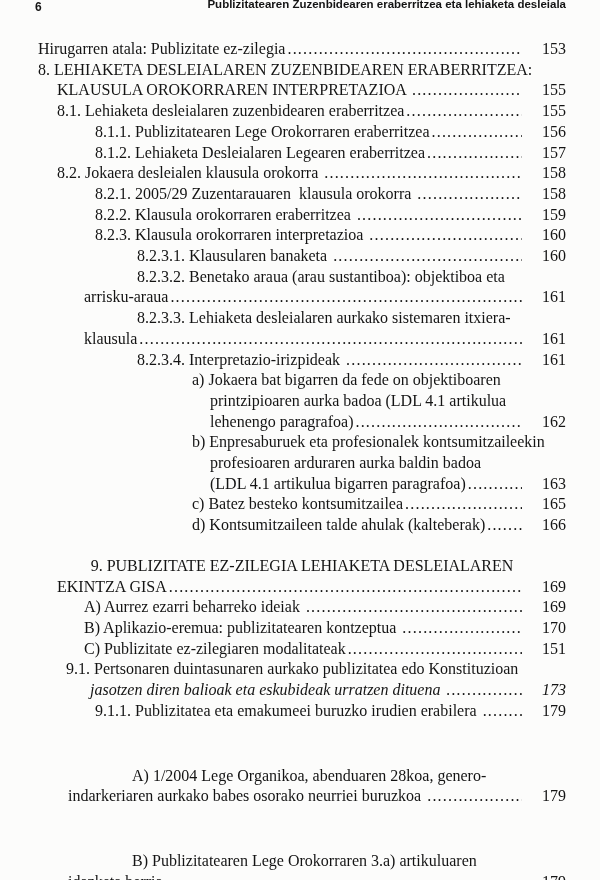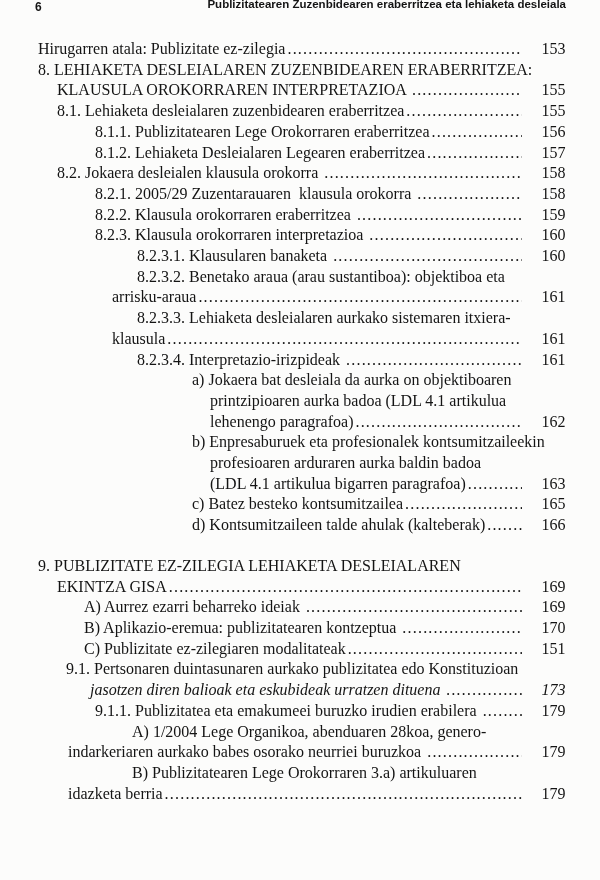--- a/index.html
+++ b/index.html
@@ -52,37 +52,37 @@
     overflow: hidden;
     white-space: nowrap;
     margin: 0 3px 0 2px;
   }
   .dots::after {
     content: "......................................................................................................................................................";
     letter-spacing: 1.2px;
   }
   .toc-page {
     min-width: 25px;
-    text-align: center;
+    text-align: right;
     white-space: nowrap;
     margin-left: 16px;
   }
   .bold { font-weight: 400; }
-  .gap { margin-top: 20px; }
+  .gap { margin-top: 20px; justify-content: center; }
   
   .lvl-part        { padding-left: 38px; }
   .lvl-s1          { padding-left: 57px; }
   .lvl-lettersA    { padding-left: 84px; }
   .lvl-s1b         { padding-left: 66px; }
   .lvl-s1bcont     { padding-left: 90px; font-style: italic; }
   .lvl-s2          { padding-left: 95px; }
-  .lvl-lettersB    { padding-left: 132px; }
+  .lvl-lettersB    { padding-left: 132px; margin-top: 44px; }
   .lvl-s3          { padding-left: 137px; }
   .lvl-lettersBcont{ padding-left: 68px; }
-  .lvl-s3cont      { padding-left: 112px; }
+  .lvl-s3cont      { padding-left: 84px; }
   .lvl-s4          { padding-left: 192px; }
   .lvl-s4cont      { padding-left: 210px; }
 </style>
 </head>
 <body>
 
 <div class="page">
   <div class="page-number">6</div>
   <div class="running-title">Publizitatearen Zuzenbidearen eraberritzea eta lehiaketa desleiala</div>
   <div class="toc">
@@ -154,21 +154,21 @@
         <span class="toc-text">klausula</span>
         <span class="dots"></span>
         <span class="toc-page">161</span>
       </div>
       <div class="toc-row lvl-s3">
         <span class="toc-text">8.2.3.4. Interpretazio-irizpideak </span>
         <span class="dots"></span>
         <span class="toc-page">161</span>
       </div>
       <div class="toc-row lvl-s4">
-        <span class="toc-text">a) Jokaera bat desleiala da aurka on objektiboaren</span>
+        <span class="toc-text">a) Jokaera bat bigarren da fede on objektiboaren</span>
       </div>
       <div class="toc-row lvl-s4cont">
         <span class="toc-text">printzipioaren aurka badoa (LDL 4.1 artikulua</span>
       </div>
       <div class="toc-row lvl-s4cont">
         <span class="toc-text">lehenengo paragrafoa)</span>
         <span class="dots"></span>
         <span class="toc-page">162</span>
       </div>
       <div class="toc-row lvl-s4">

